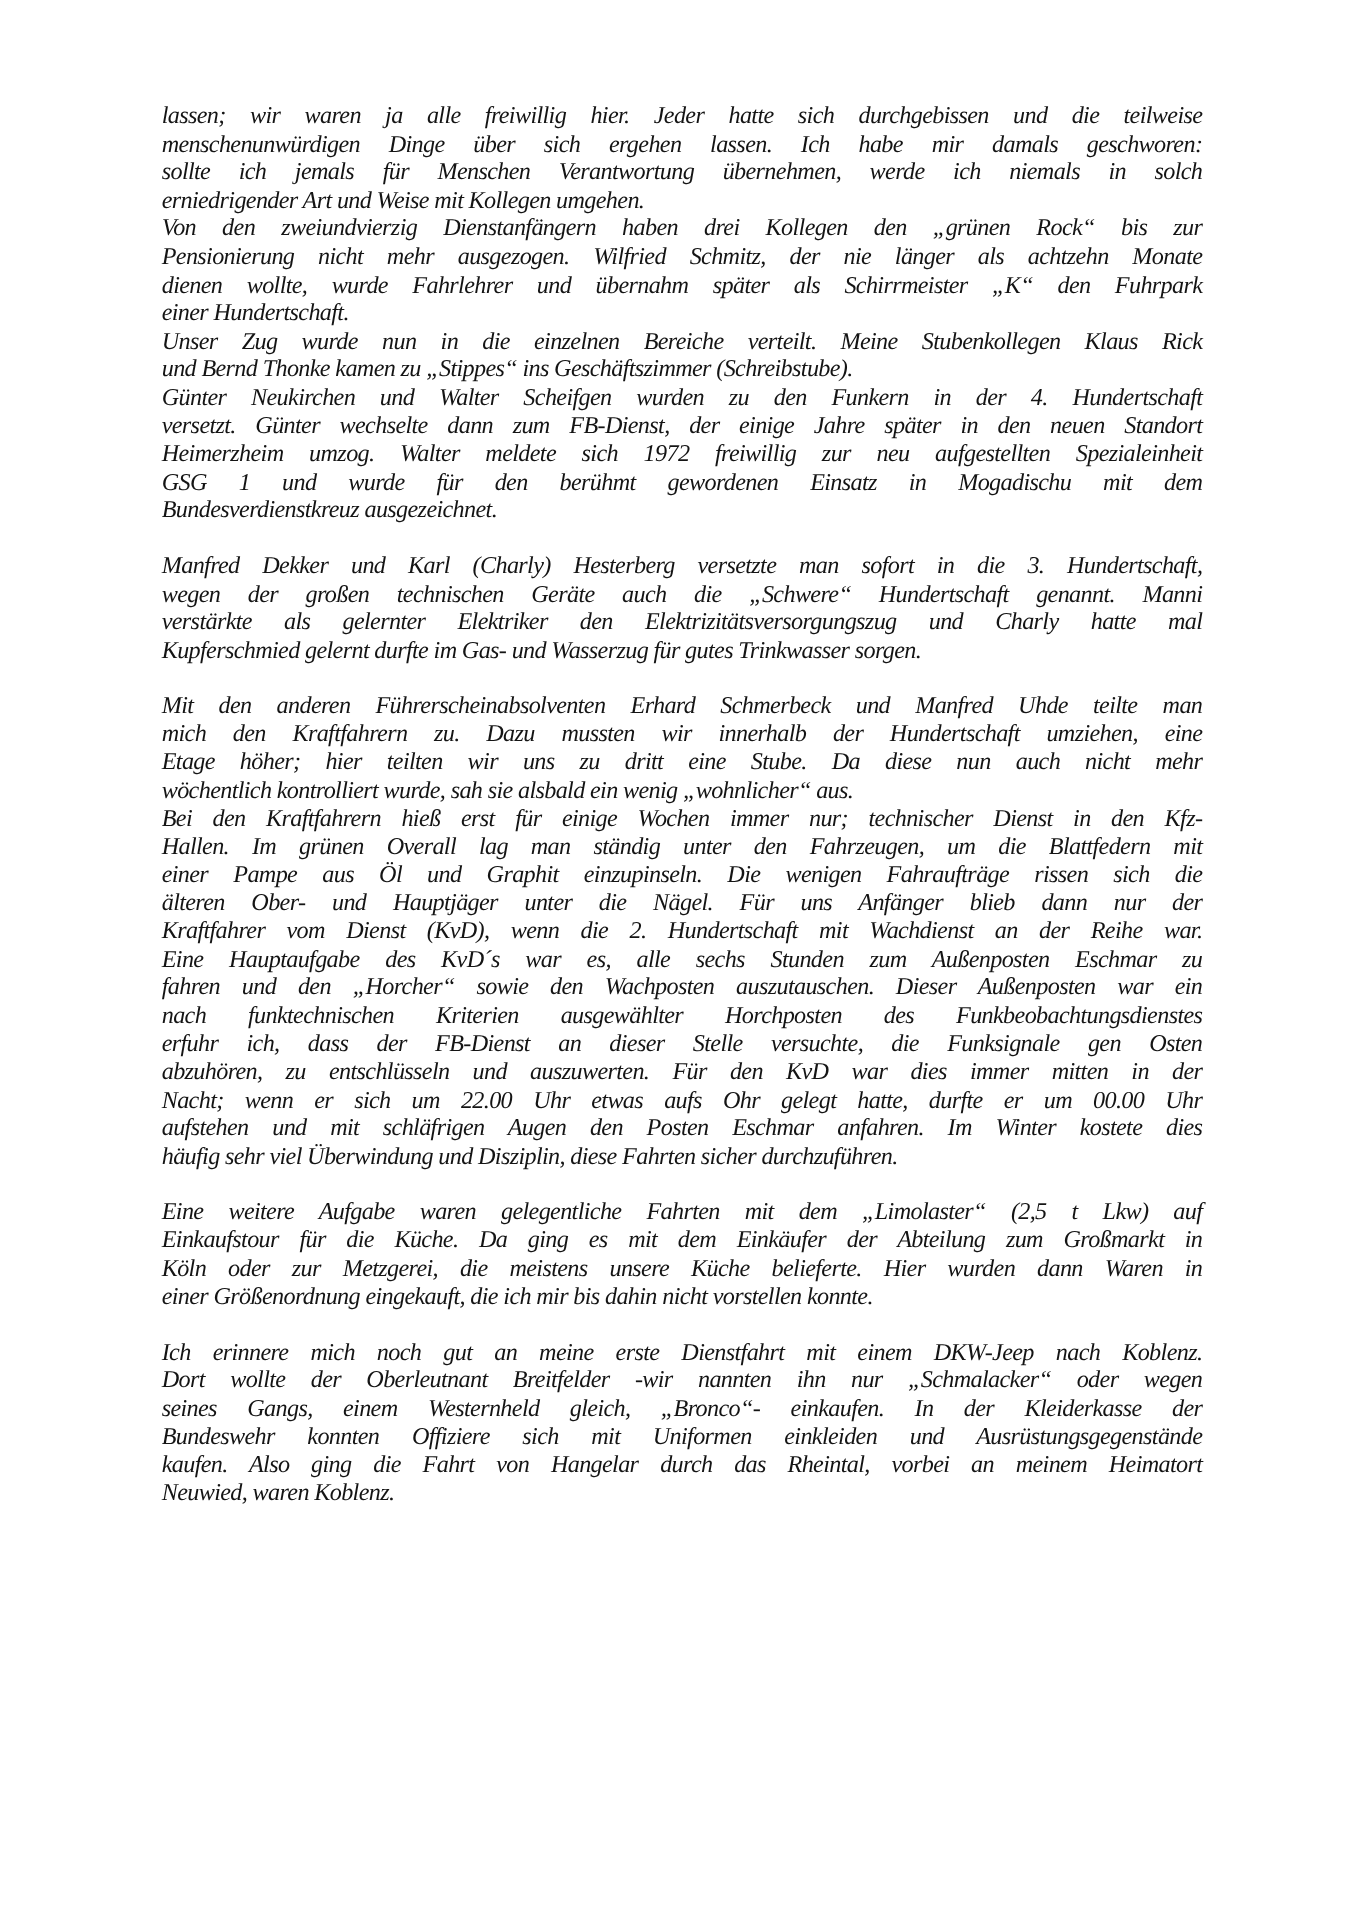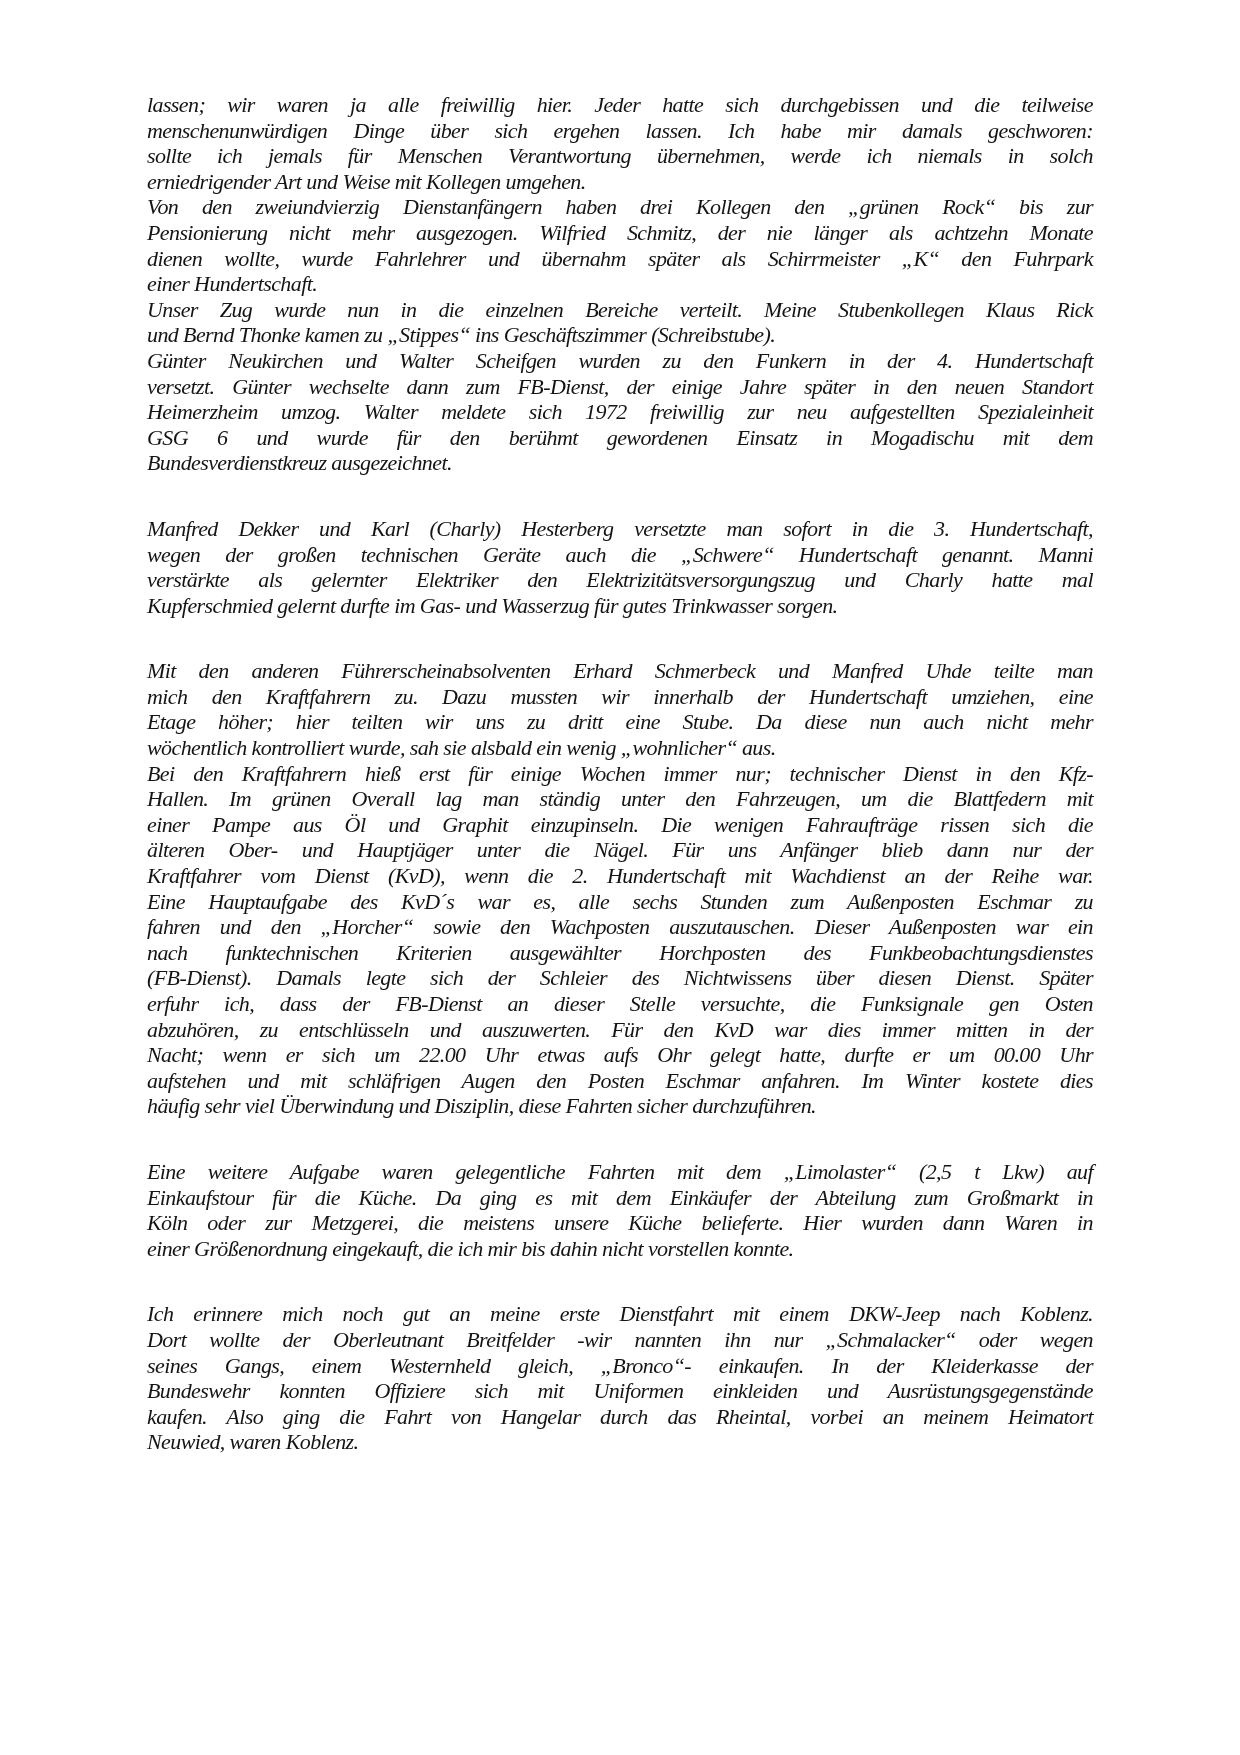--- a/index.html
+++ b/index.html
@@ -6,21 +6,21 @@
   body { width: 1240px; height: 1755px; position: relative; overflow: hidden; }
   .page {
     position: absolute; left: 0; top: 4px; width: 1056px; height: 1755px; background: #fff; font-style: italic;
   }
   .text-block {
     position: absolute; left: 147px; top: 88px; width: 946px;
     font-family: "Liberation Serif", "DejaVu Serif", serif;
     color: #141414;
   }
   .para { margin: 0; }
-  .para.gap-before { margin-top: 40px; }
+  .para.gap-before { margin-top: 25px; }
   .line {
     display: block;
     height: 25.6px;
     line-height: 25.6px;
     font-size: 22px;
     white-space: nowrap;
     text-align: justify;
     text-align-last: justify;
     transform-origin: left center;
   }
@@ -57,21 +57,21 @@
         <span class="line cond last">einer Hundertschaft.</span>
       </div>
       <div class="para">
         <span class="line cond">Unser Zug wurde nun in die einzelnen Bereiche verteilt. Meine Stubenkollegen Klaus Rick</span>
         <span class="line cond last">und Bernd Thonke kamen zu „Stippes“ ins Geschäftszimmer (Schreibstube).</span>
       </div>
       <div class="para">
         <span class="line cond">Günter Neukirchen und Walter Scheifgen wurden zu den Funkern in der 4. Hundertschaft</span>
         <span class="line cond">versetzt. Günter wechselte dann zum FB-Dienst, der einige Jahre später in den neuen Standort</span>
         <span class="line cond">Heimerzheim umzog. Walter meldete sich 1972 freiwillig zur neu aufgestellten Spezialeinheit</span>
-        <span class="line cond">GSG 6 und wurde für den berühmt gewordenen Einsatz in Mogadischu mit dem</span>
+        <span class="line cond">GSG 1 und wurde für den berühmt gewordenen Einsatz in Mogadischu mit dem</span>
         <span class="line cond last">Bundesverdienstkreuz ausgezeichnet.</span>
       </div>
       <div class="para gap-before">
         <span class="line cond">Manfred Dekker und Karl (Charly) Hesterberg versetzte man sofort in die 3. Hundertschaft,</span>
         <span class="line cond">wegen der großen technischen Geräte auch die „Schwere“ Hundertschaft genannt. Manni</span>
         <span class="line cond">verstärkte als gelernter Elektriker den Elektrizitätsversorgungszug und Charly hatte mal</span>
         <span class="line cond last">Kupferschmied gelernt durfte im Gas- und Wasserzug für gutes Trinkwasser sorgen.</span>
       </div>
       <div class="para gap-before">
         <span class="line cond">Mit den anderen Führerscheinabsolventen Erhard Schmerbeck und Manfred Uhde teilte man</span>
@@ -81,21 +81,20 @@
       </div>
       <div class="para">
         <span class="line cond">Bei den Kraftfahrern hieß erst für einige Wochen immer nur; technischer Dienst in den Kfz-</span>
         <span class="line cond">Hallen. Im grünen Overall lag man ständig unter den Fahrzeugen, um die Blattfedern mit</span>
         <span class="line cond">einer Pampe aus Öl und Graphit einzupinseln. Die wenigen Fahraufträge rissen sich die</span>
         <span class="line cond">älteren Ober- und Hauptjäger unter die Nägel. Für uns Anfänger blieb dann nur der</span>
         <span class="line cond">Kraftfahrer vom Dienst (KvD), wenn die 2. Hundertschaft mit Wachdienst an der Reihe war.</span>
         <span class="line cond">Eine Hauptaufgabe des KvD´s war es, alle sechs Stunden zum Außenposten Eschmar zu</span>
         <span class="line cond">fahren und den „Horcher“ sowie den Wachposten auszutauschen. Dieser Außenposten war ein</span>
         <span class="line cond">nach funktechnischen Kriterien ausgewählter Horchposten des Funkbeobachtungsdienstes</span>
-        <span class="line cond">(FB-Dienst). Damals legte sich der Schleier des Nichtwissens über diesen Dienst. Später</span>
         <span class="line cond">erfuhr ich, dass der FB-Dienst an dieser Stelle versuchte, die Funksignale gen Osten</span>
         <span class="line cond">abzuhören, zu entschlüsseln und auszuwerten. Für den KvD war dies immer mitten in der</span>
         <span class="line cond">Nacht; wenn er sich um 22.00 Uhr etwas aufs Ohr gelegt hatte, durfte er um 00.00 Uhr</span>
         <span class="line cond">aufstehen und mit schläfrigen Augen den Posten Eschmar anfahren. Im Winter kostete dies</span>
         <span class="line cond last">häufig sehr viel Überwindung und Disziplin, diese Fahrten sicher durchzuführen.</span>
       </div>
       <div class="para gap-before">
         <span class="line cond">Eine weitere Aufgabe waren gelegentliche Fahrten mit dem „Limolaster“ (2,5 t Lkw) auf</span>
         <span class="line cond">Einkaufstour für die Küche. Da ging es mit dem Einkäufer der Abteilung zum Großmarkt in</span>
         <span class="line cond">Köln oder zur Metzgerei, die meistens unsere Küche belieferte. Hier wurden dann Waren in</span>

